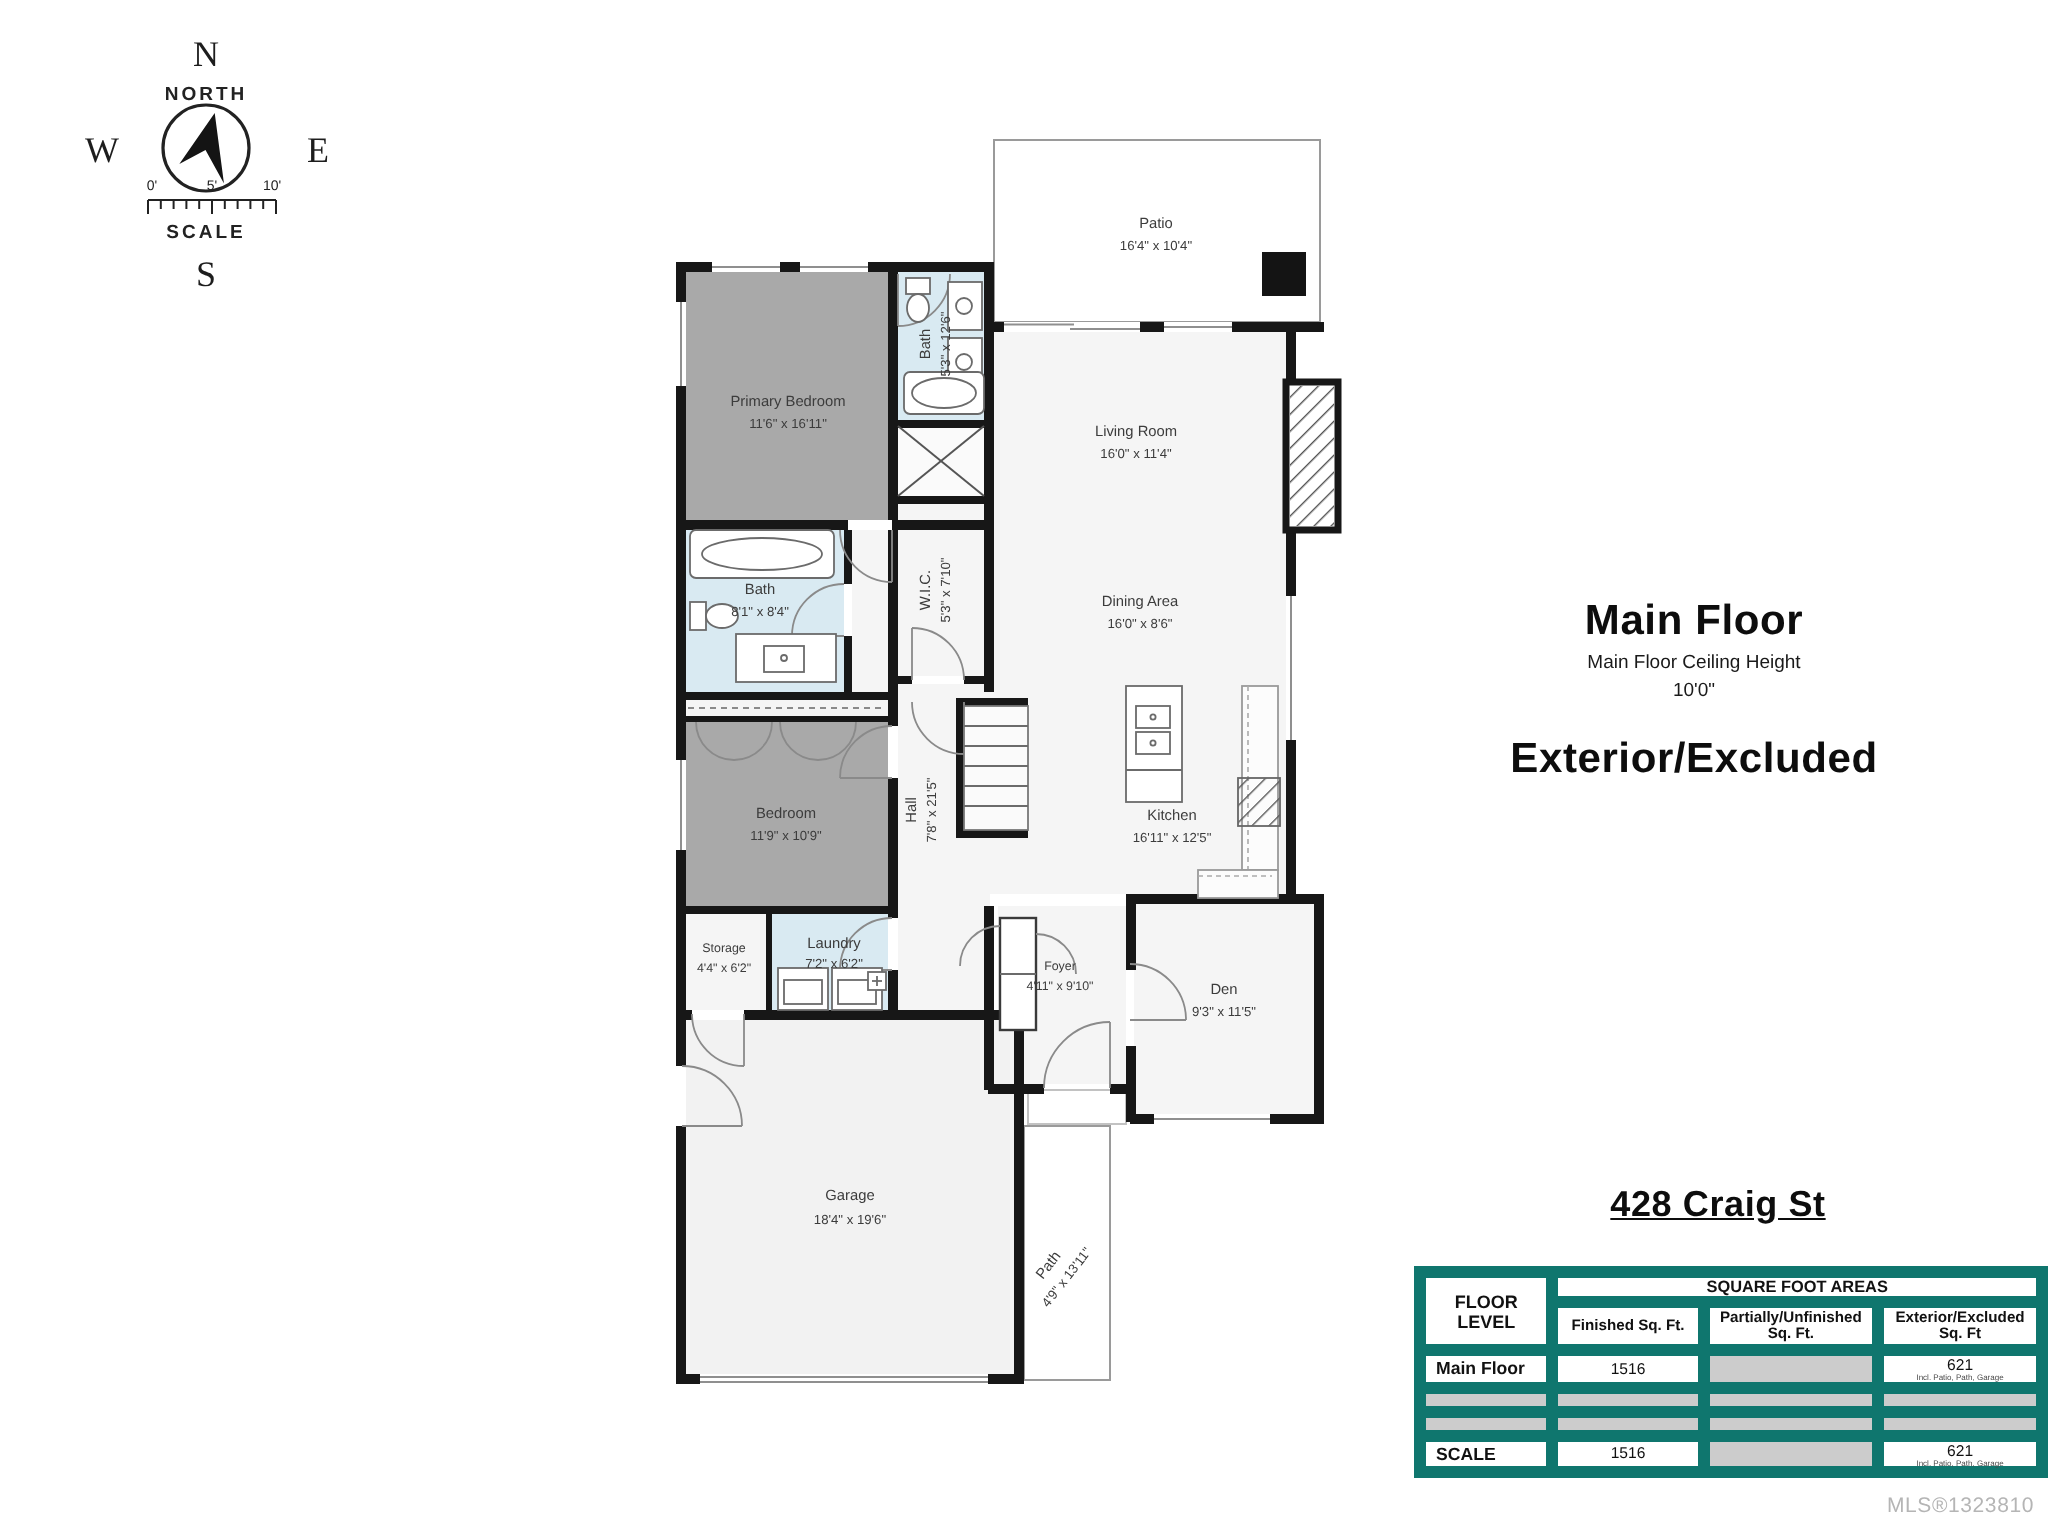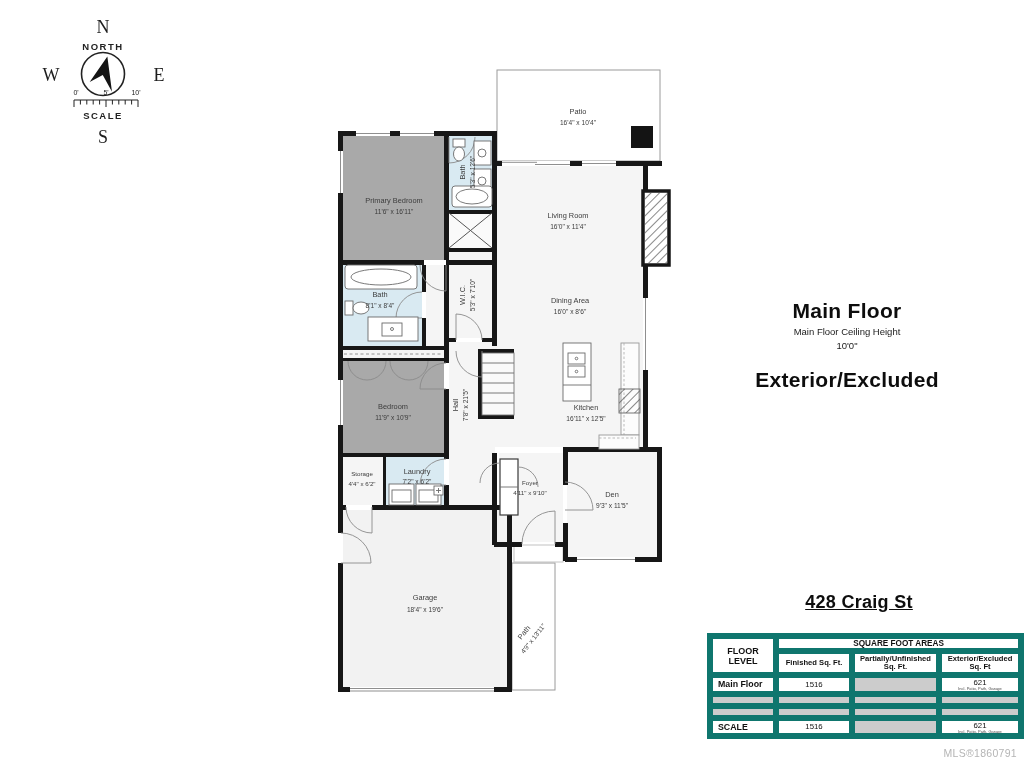--- a/index.html
+++ b/index.html
@@ -357,15 +357,15 @@
       <td class="c1">1516</td>
       <td class="c2 gray"></td>
       <td class="c3">
         <div>621</div>
         <div class="note">Incl. Patio, Path, Garage</div>
       </td>
     </tr>
   </tbody>
     </table>
 
-  <div class="mls">MLS®1860791</div>
+  <div class="mls">MLS®1323810</div>
 
 </div>
 
 </body></html>

